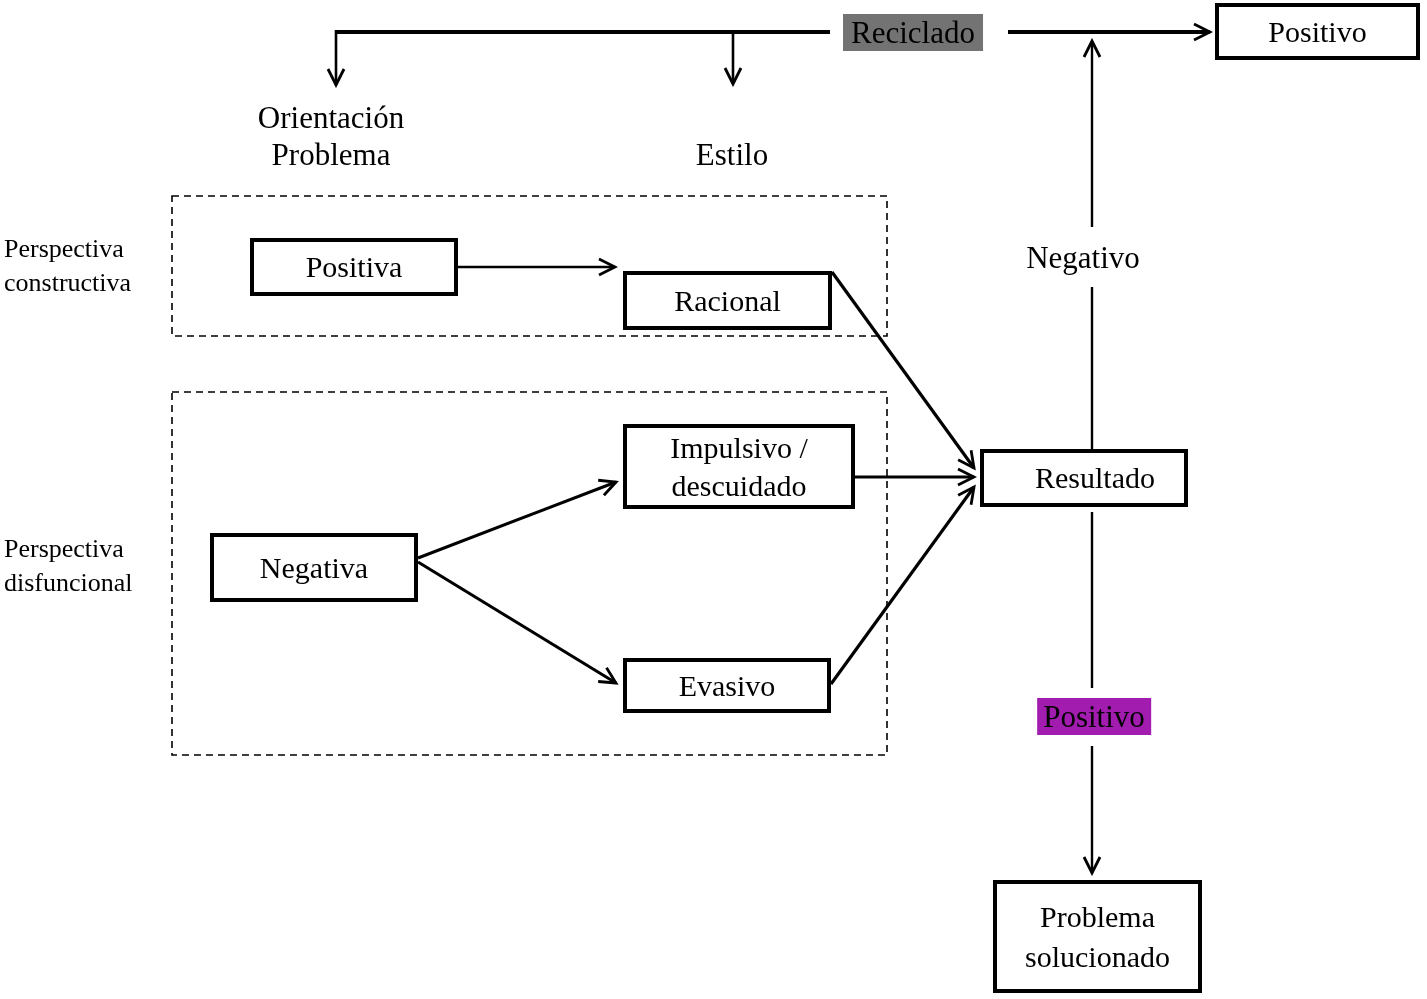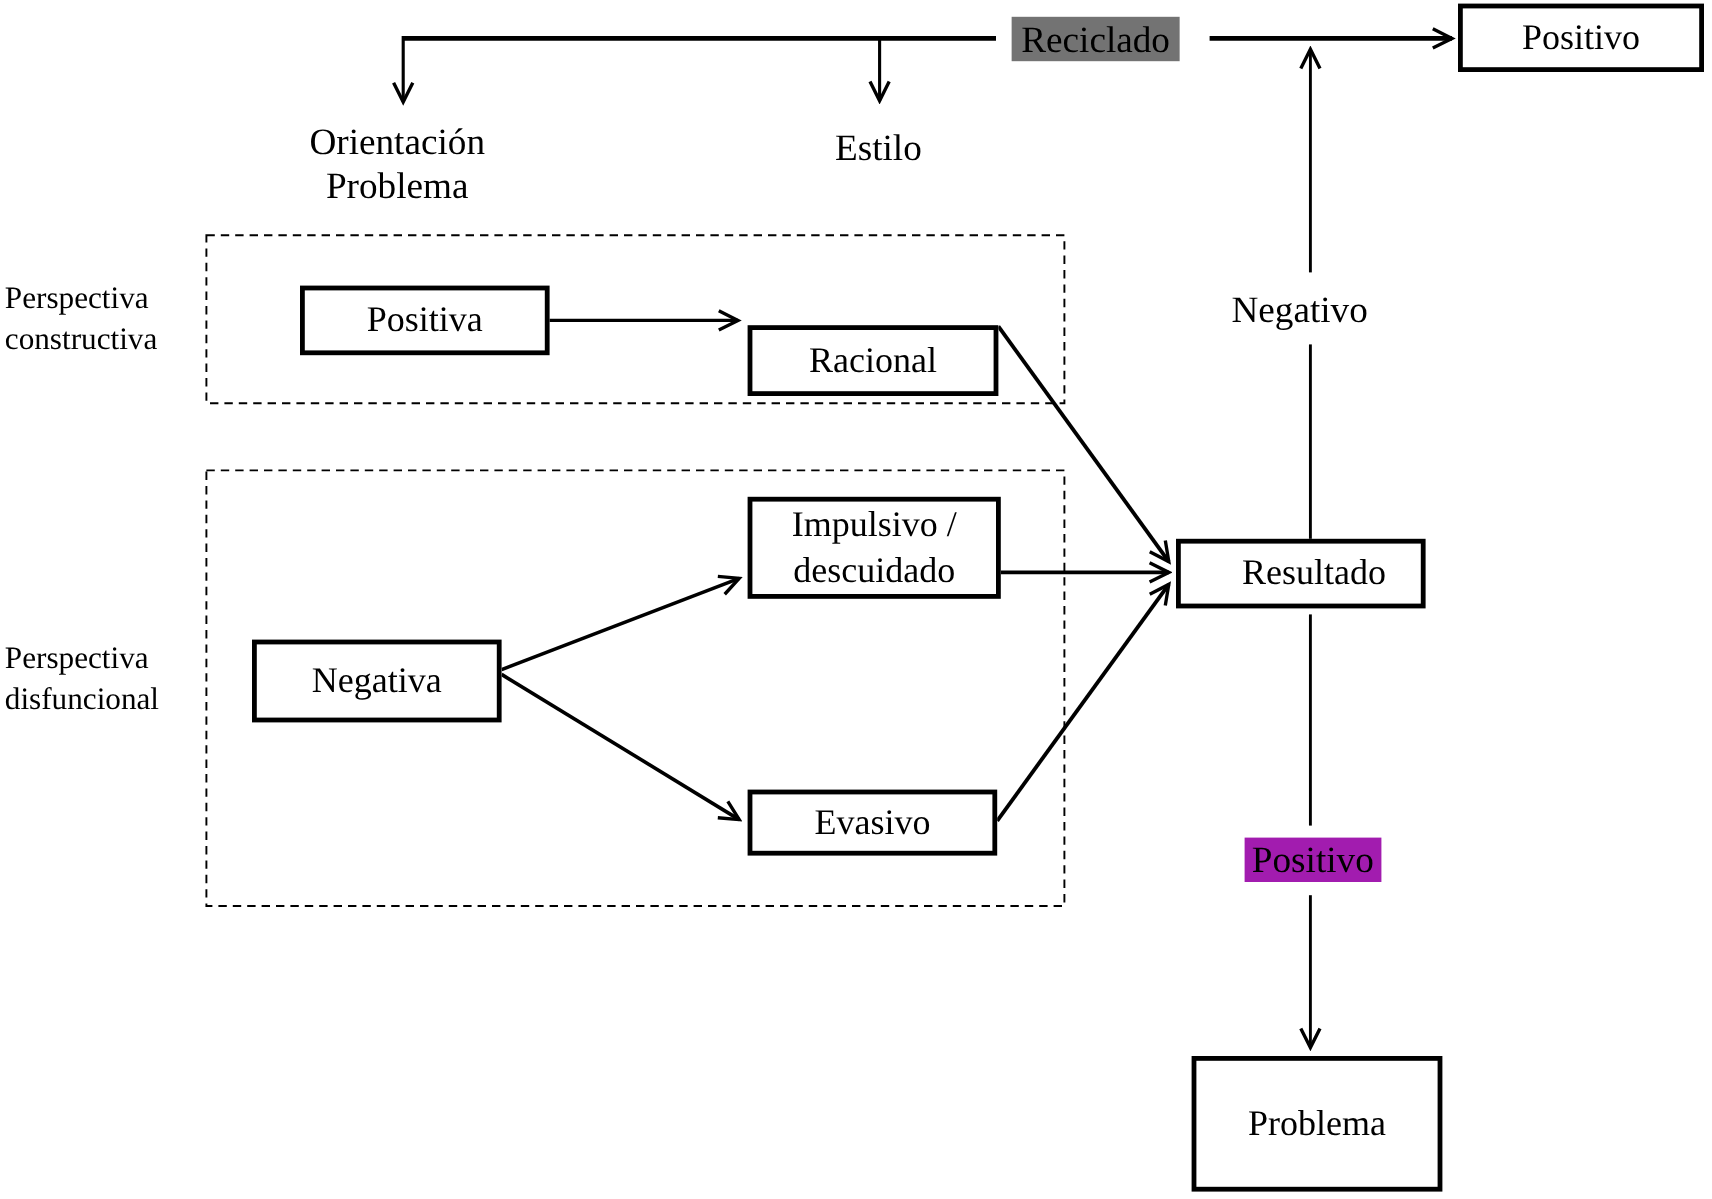--- a/index.html
+++ b/index.html
@@ -85,49 +85,50 @@
     <line x1="418" y1="562" x2="616" y2="683" stroke="#000000" stroke-width="3" marker-end="url(#ah)"></line>
     <line x1="832" y1="272" x2="974" y2="468" stroke="#000000" stroke-width="3.2" marker-end="url(#ah)"></line>
     <line x1="831" y1="477" x2="974" y2="477" stroke="#000000" stroke-width="3" marker-end="url(#ah)"></line>
     <line x1="831" y1="684" x2="974" y2="487" stroke="#000000" stroke-width="3.2" marker-end="url(#ah)"></line>
   </svg>
 
   <div class="lbl centered" style="left:331px; top:99px;">
     <span>Orientación</span><br>
     <span>Problema</span>
   </div>
-  <div class="lbl centered" style="left:732px; top:104px;">Estilo</div>
+  <div class="lbl centered" style="left:732px; top:136px;">Estilo</div>
   <div class="lbl centered" style="left:913px; top:14px; background:#737373; padding:0 8px;">Reciclado</div>
 
   <div class="lbl centered" style="left:1064px; top:239px; background:#ffffff; padding:0 6px;margin-left:19px;">Negativo</div>
   <div class="lbl centered" style="left:1094px; top:698px; background:#a21caf; padding:0 6px;">Positivo</div>
 
   <div class="side-lbl" style="left:4px; top:232px;">
     <span>Perspectiva</span><br>
     <span>constructiva</span>
   </div>
   <div class="side-lbl" style="left:4px; top:532px;">
     <span>Perspectiva</span><br>
     <span>disfuncional</span>
   </div>
 
   <div class="node" style="left:210px; top:238px; width:208px; height:58px;margin-left:40px;">Positiva</div>
 
   <div class="node" style="left:623px; top:238px; width:209px; height:59px;margin-top:33px;">Racional</div>
 
   <div class="node" style="left:210px; top:533px; width:208px; height:69px;">Negativa</div>
 
-  <div class="node" style="left:623px; top:414px; width:211px; height:85px;">
+  <div class="node" style="left:623px; top:424px; width:232px; height:85px;">
     <span>Impulsivo /</span>
     <span>descuidado</span>
   </div>
 
   <div class="node" style="left:623px; top:658px; width:208px; height:55px;">Evasivo</div>
 
   <div class="node" style="left:980px; top:449px; width:208px; height:58px;padding-left:22px;">Resultado</div>
 
   <div class="node" style="left:1215px; top:3px; width:205px; height:57px;">Positivo</div>
 
   <div class="node" style="left:993px; top:880px; width:209px; height:113px; line-height:40px;">
     <span>Problema</span>
+    <span>solucionado</span>
   </div>
 
 </div>
 
 </body></html>

